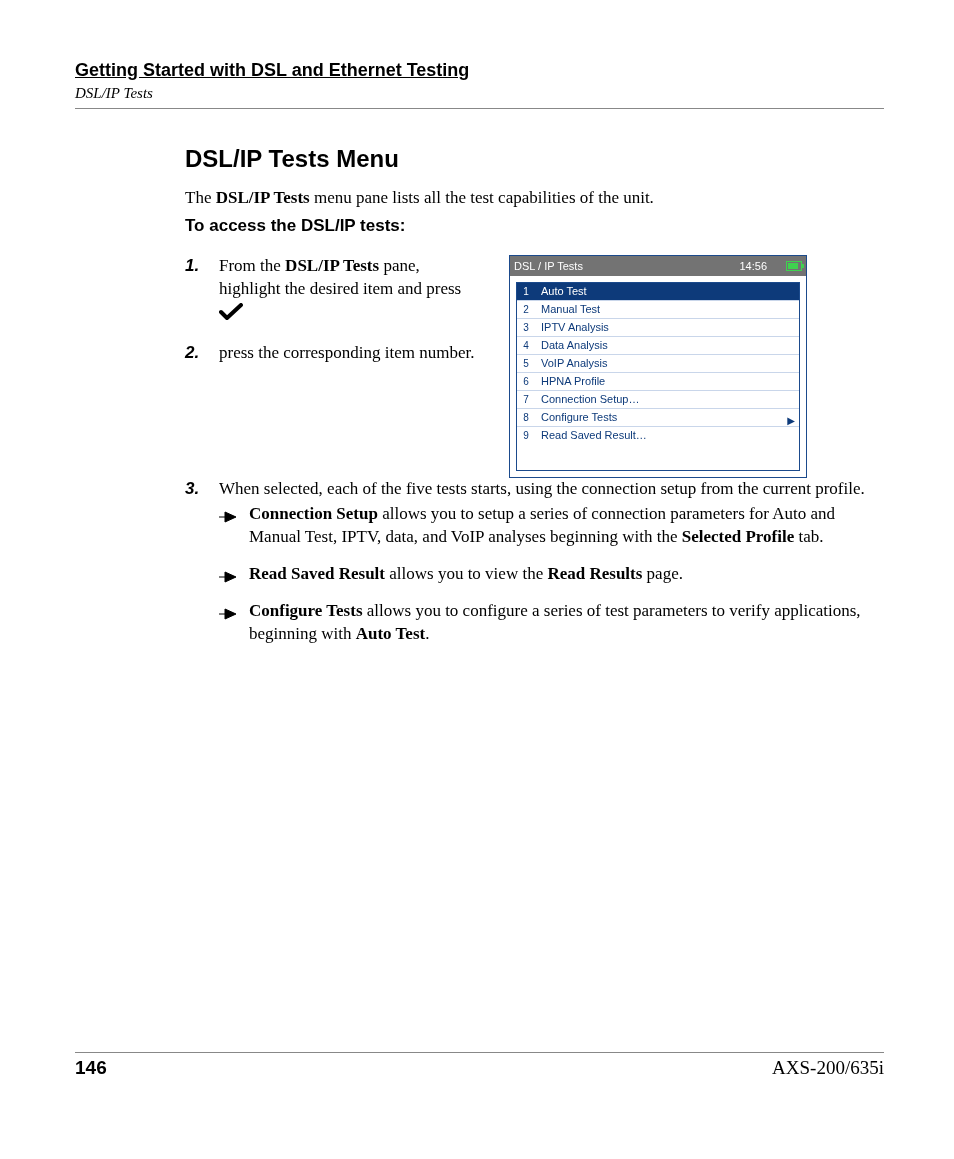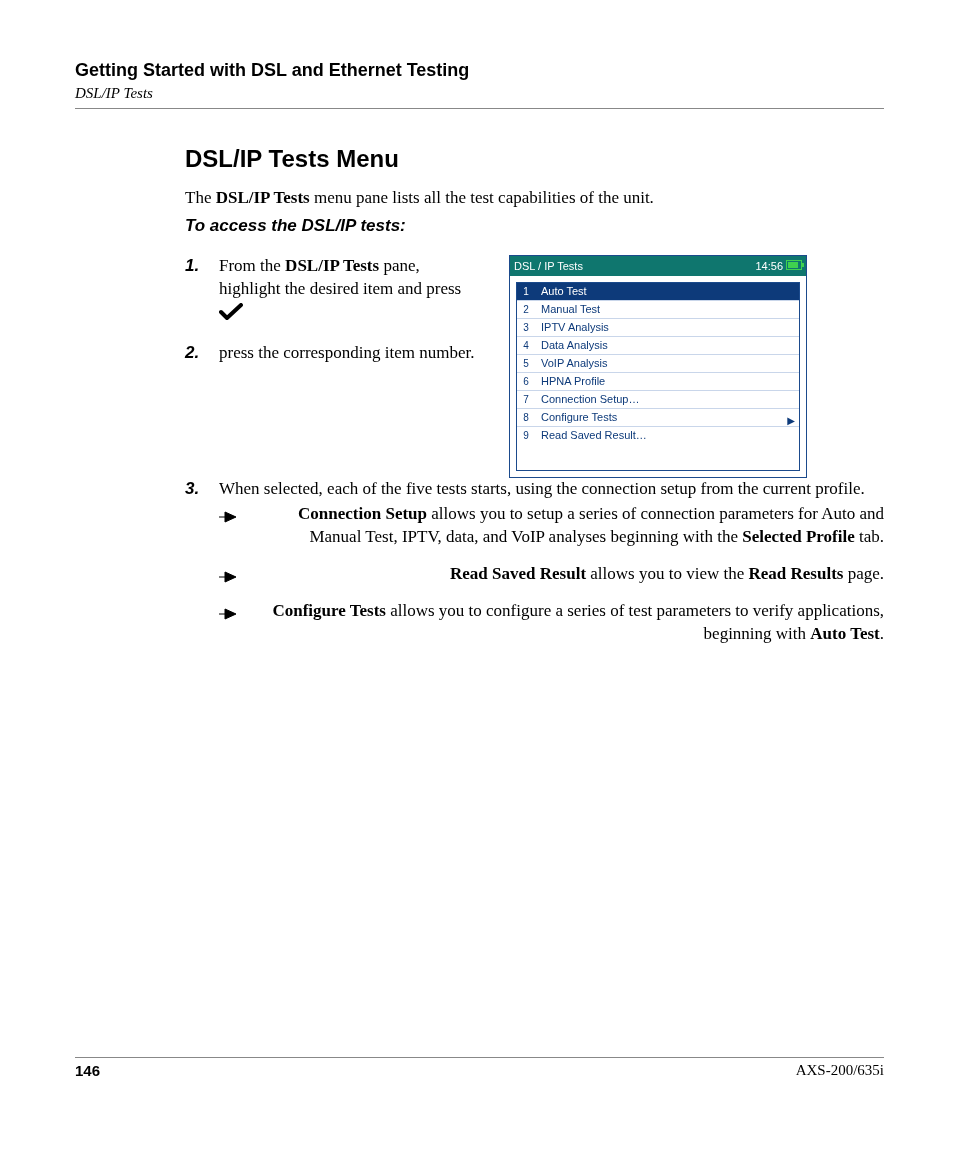--- a/index.html
+++ b/index.html
@@ -14,20 +14,21 @@
     height: 1159px;
     box-sizing: border-box;
     padding: 60px 70px 40px 75px;
     position: relative;
   }
   .chapter-title {
     font-family: "Frutiger", "Segoe UI", "Helvetica Neue", Arial, sans-serif;
     font-weight: 700;
     font-size: 18px;
     margin: 0;
+    text-decoration: underline;
   }
   .section-crumb {
     font-family: Georgia, serif;
     font-style: italic;
     font-size: 15px;
     margin-top: 4px;
   }
   .hr {
     border: 0;
     border-top: 1px solid #888;
@@ -45,21 +46,20 @@
   }
   p.lead {
     font-size: 17px;
     line-height: 1.35;
     margin: 0 0 6px 0;
   }
   .bold { font-weight: 700; }
   .subhead {
     font-family: "Frutiger", "Segoe UI", "Helvetica Neue", Arial, sans-serif;
     font-weight: 700;
-    font-style: italic;
     font-size: 17px;
     margin: 0 0 8px 0;
   }
   .two-col {
     display: flex;
     gap: 24px;
     align-items: flex-start;
     margin-top: 19px;
   }
   .steps {
@@ -111,21 +111,20 @@
     font-family: "Frutiger", "Segoe UI", "Helvetica Neue", Arial, sans-serif;
     font-weight: 700;
     font-style: italic;
     font-size: 17px;
   }
   ol.wrap { list-style:none; padding:0; margin:0; }
   ul.arrows {
     list-style: none;
     padding: 0;
     margin: 0 0 0 34px;
-    text-align: right;
   }
   ul.arrows > li {
     position: relative;
     padding-left: 30px;
     font-size: 17px;
     line-height: 1.35;
     margin-bottom: 14px;
   }
   ul.arrows > li .arrow-icon {
     position: absolute;
@@ -135,32 +134,33 @@
 
   
   .device-shot {
     width: 296px;
     background: #fff;
     border: 1px solid #1b4a8c;
     font-family: Verdana, Tahoma, Arial, sans-serif;
     font-size: 11px;
   }
   .device-title {
-    background: #0f766e;
+    background: #737373;
     color: #fff;
     display: flex;
     align-items: center;
     justify-content: space-between;
     padding: 2px 4px;
     font-size: 11px;
     height: 16px;
   }
   .device-title .batt {
     display: inline-flex;
-    gap: 3px;
+    align-items: center;
+    gap: 19px;
   }
   .batt-icon {
     display: inline-block;
     width: 16px;
     height: 10px;
     border: 1px solid #3fd24f;
     position: relative;
     box-sizing: border-box;
   }
   .batt-icon::after {
@@ -232,21 +232,21 @@
     bottom: 80px;
   }
   .footer-rule {
     border: 0;
     border-top: 1px solid #888;
     margin: 0 0 4px 0;
   }
   .footer-row {
     display: flex;
     justify-content: space-between;
-    font-size: 15px;
+    font-size: 19px;
     text-align: right;
   }
   .footer-row .pagenum {
     font-family: "Frutiger", "Segoe UI", "Helvetica Neue", Arial, sans-serif;
     font-weight: 700;
   }
   .footer-row .model {
     font-family: Georgia, serif;
   }
 </style>

